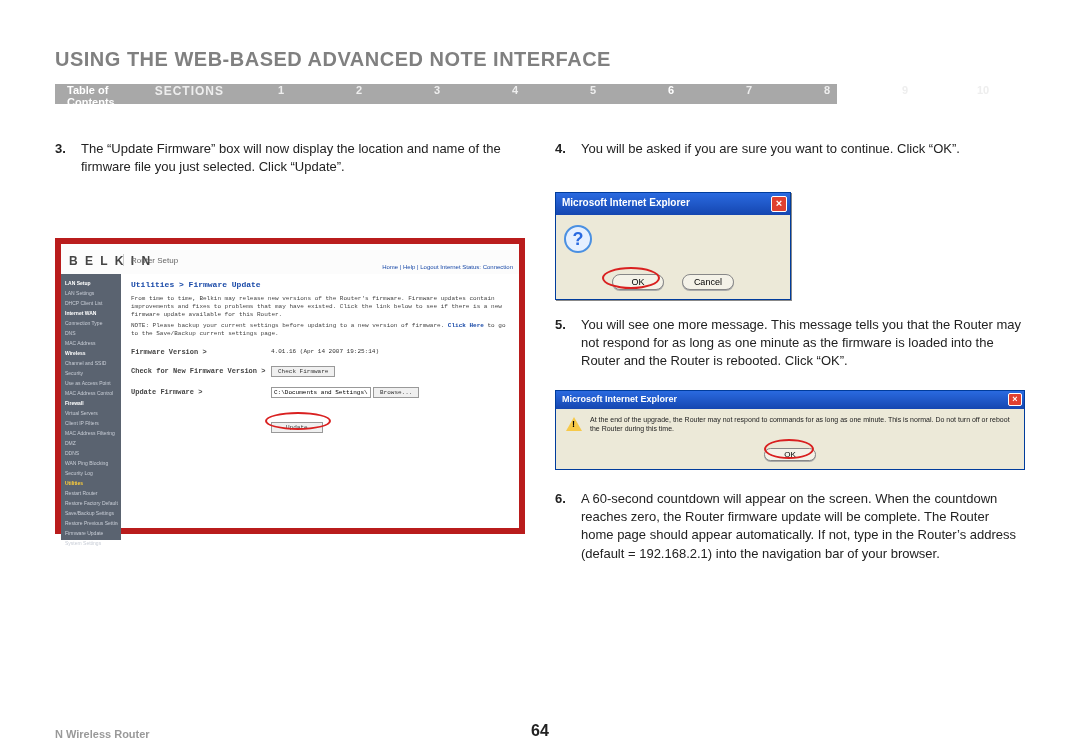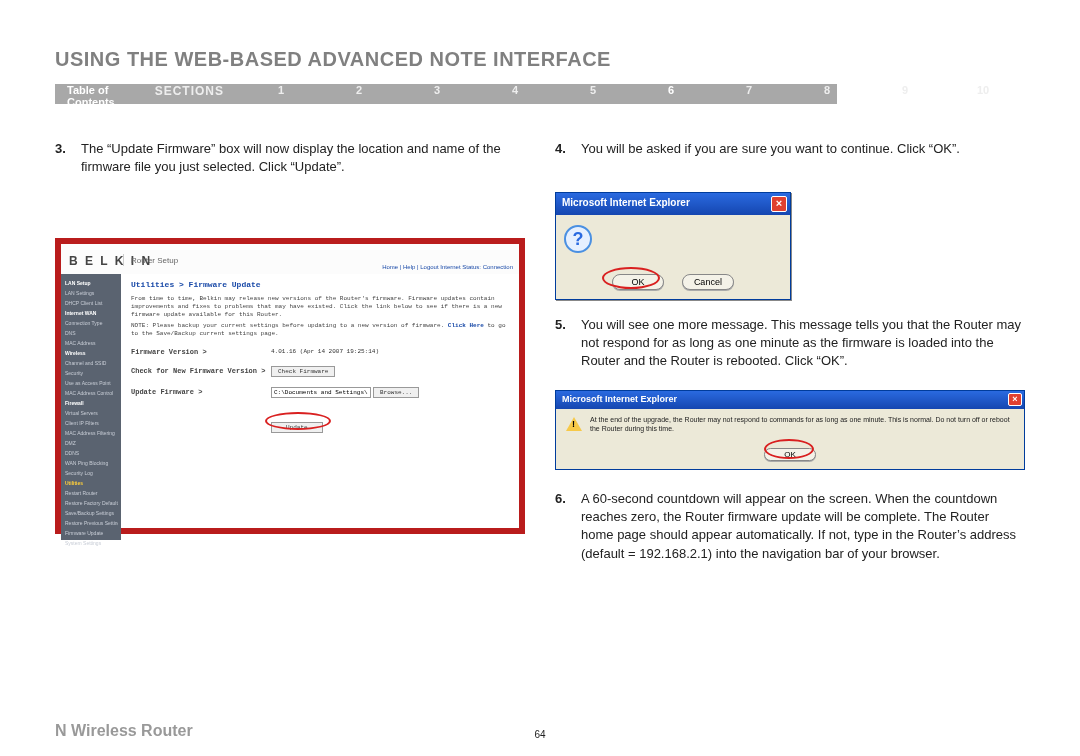--- a/index.html
+++ b/index.html
@@ -166,25 +166,25 @@
     border-left: 8px solid transparent;
     border-right: 8px solid transparent;
     border-bottom: 14px solid #f7c948;
     position: relative; flex-shrink: 0; margin-top: 2px;
   }
   .warn-icon::after { content: "!"; position: absolute; left: -2px; top: 2px; font-size: 9px; font-weight: bold; color:#000; }
   .dlg-msg2 { font-size: 7px; color: #222; line-height: 1.3; }
   .dlg-btns2 { text-align: center; margin-top: 4px; }
   .footer-left {
     position: absolute; left: 55px; bottom: 16px;
-    font-size: 16px; font-weight: bold; color: #999;
+    font-size: 11px; font-weight: bold; color: #999;
   }
   .footer-center {
     position: absolute; left: 50%; bottom: 16px; transform: translateX(-50%);
-    font-size: 10px; font-weight: normal; color: #222;
+    font-size: 16px; font-weight: bold; color: #222;
   }
 </style>
 </head>
 <body>
 
 <div class="page-title">USING THE WEB-BASED ADVANCED NOTE INTERFACE</div>
 
 <div class="navbar">
   <span class="toc">Table of Contents</span>
   <span class="sections-label">SECTIONS</span>

